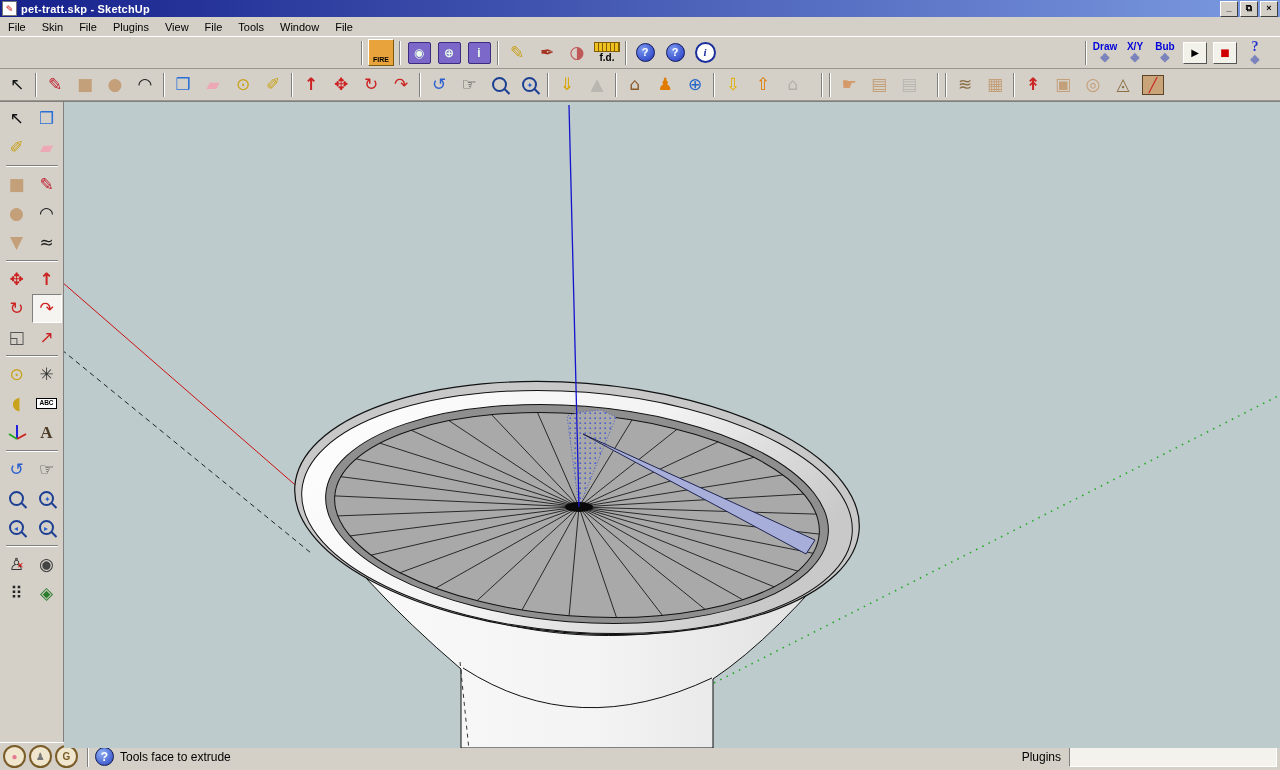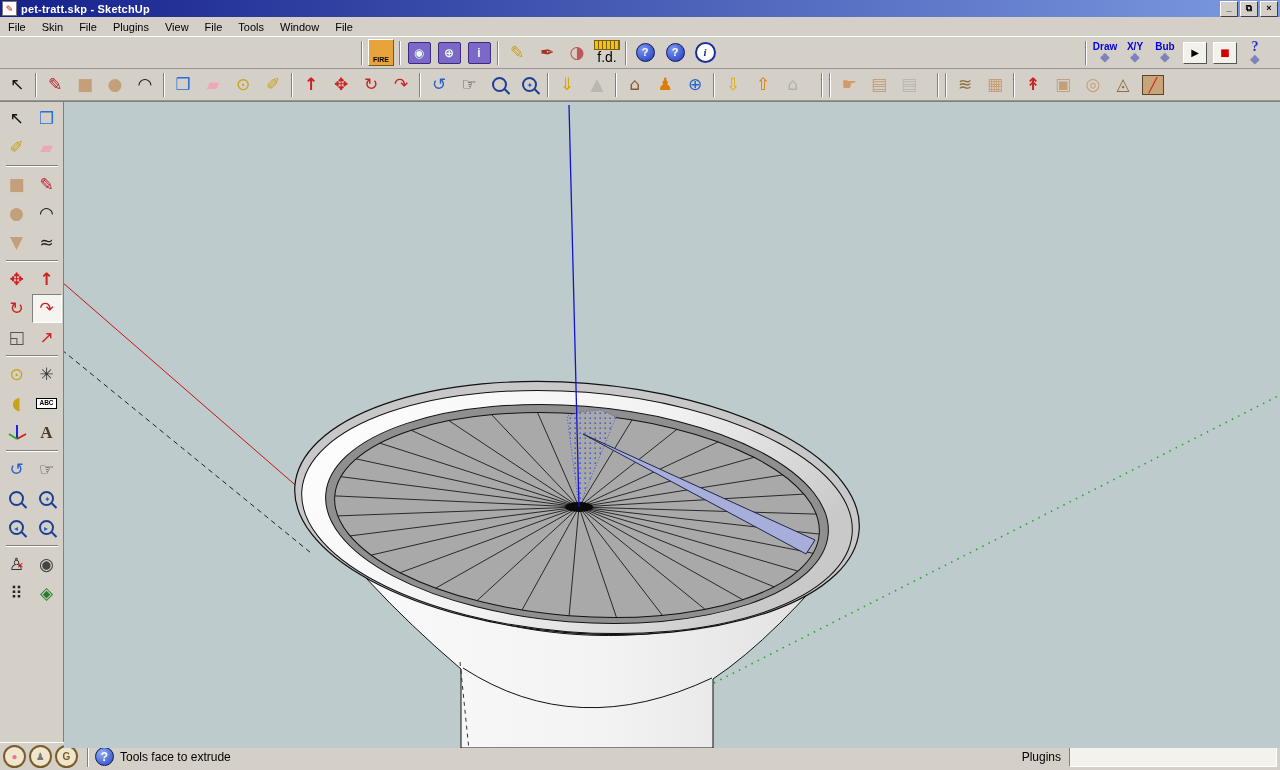--- a/index.html
+++ b/index.html
@@ -31,21 +31,21 @@
   .sep{width:0;border-left:1px solid #808080;border-right:1px solid #fff;height:24px;margin:0 3px;flex:0 0 auto;}
   .gap{width:10px;flex:0 0 auto;}
   .dock-space{width:356px;height:25px;flex:0 0 auto;}
   .flexgap{flex:1;}
   .fireface{width:24px;height:23px;background:#e8a33c;border:1px solid;border-color:#fff #7a5a10 #7a5a10 #fff;
     display:flex;align-items:flex-end;justify-content:center;font-size:7px;font-weight:bold;color:#000;padding-bottom:2px;}
   .purple-tile{width:21px;height:20px;background:#7b68c8;border:1px solid #3a2a80;border-radius:2px;
     display:flex;align-items:center;justify-content:center;color:#eaffea;font-size:12px;font-weight:bold;}
   .ruler{width:24px;height:8px;background:#f0c020;border:1px solid #806000;
     background-image:repeating-linear-gradient(90deg,transparent 0 3px,#806000 3px 4px);}
-  .ruler-label{font-size:14px;font-weight:normal;color:#000;line-height:1.1;}
+  .ruler-label{font-size:10px;font-weight:bold;color:#000;line-height:1.1;}
   .ball{width:17px;height:17px;border-radius:50%;display:flex;align-items:center;justify-content:center;
     font-weight:bold;font-size:11px;line-height:1;}
   .ball.q{background:radial-gradient(circle at 35% 30%,#7b9af0,#2036c0);color:#fff;border:1px solid #101860;}
   .ball.i{background:#fff;color:#1b2f9c;border:2px solid #1b2f9c;font-family:"Liberation Serif",serif;font-style:italic;}
   .stack{display:flex;flex-direction:column;align-items:center;line-height:1;}
   .skinlabel{color:#0000d8;font-weight:bold;font-size:10px;}
   .blob{font-family:"DejaVu Sans",sans-serif;font-size:12px;color:#7b86c8;text-shadow:0 0 1px #39407a;}
   .vcrbtn{width:22px;height:20px;background:#f2f1ea;border:1px solid;border-color:#fff #555 #555 #fff;
     display:flex;align-items:center;justify-content:center;}
   .abcbox{border:1px solid #000;background:#fff;font-size:6.5px;font-weight:bold;padding:1px 2px;line-height:1;}

